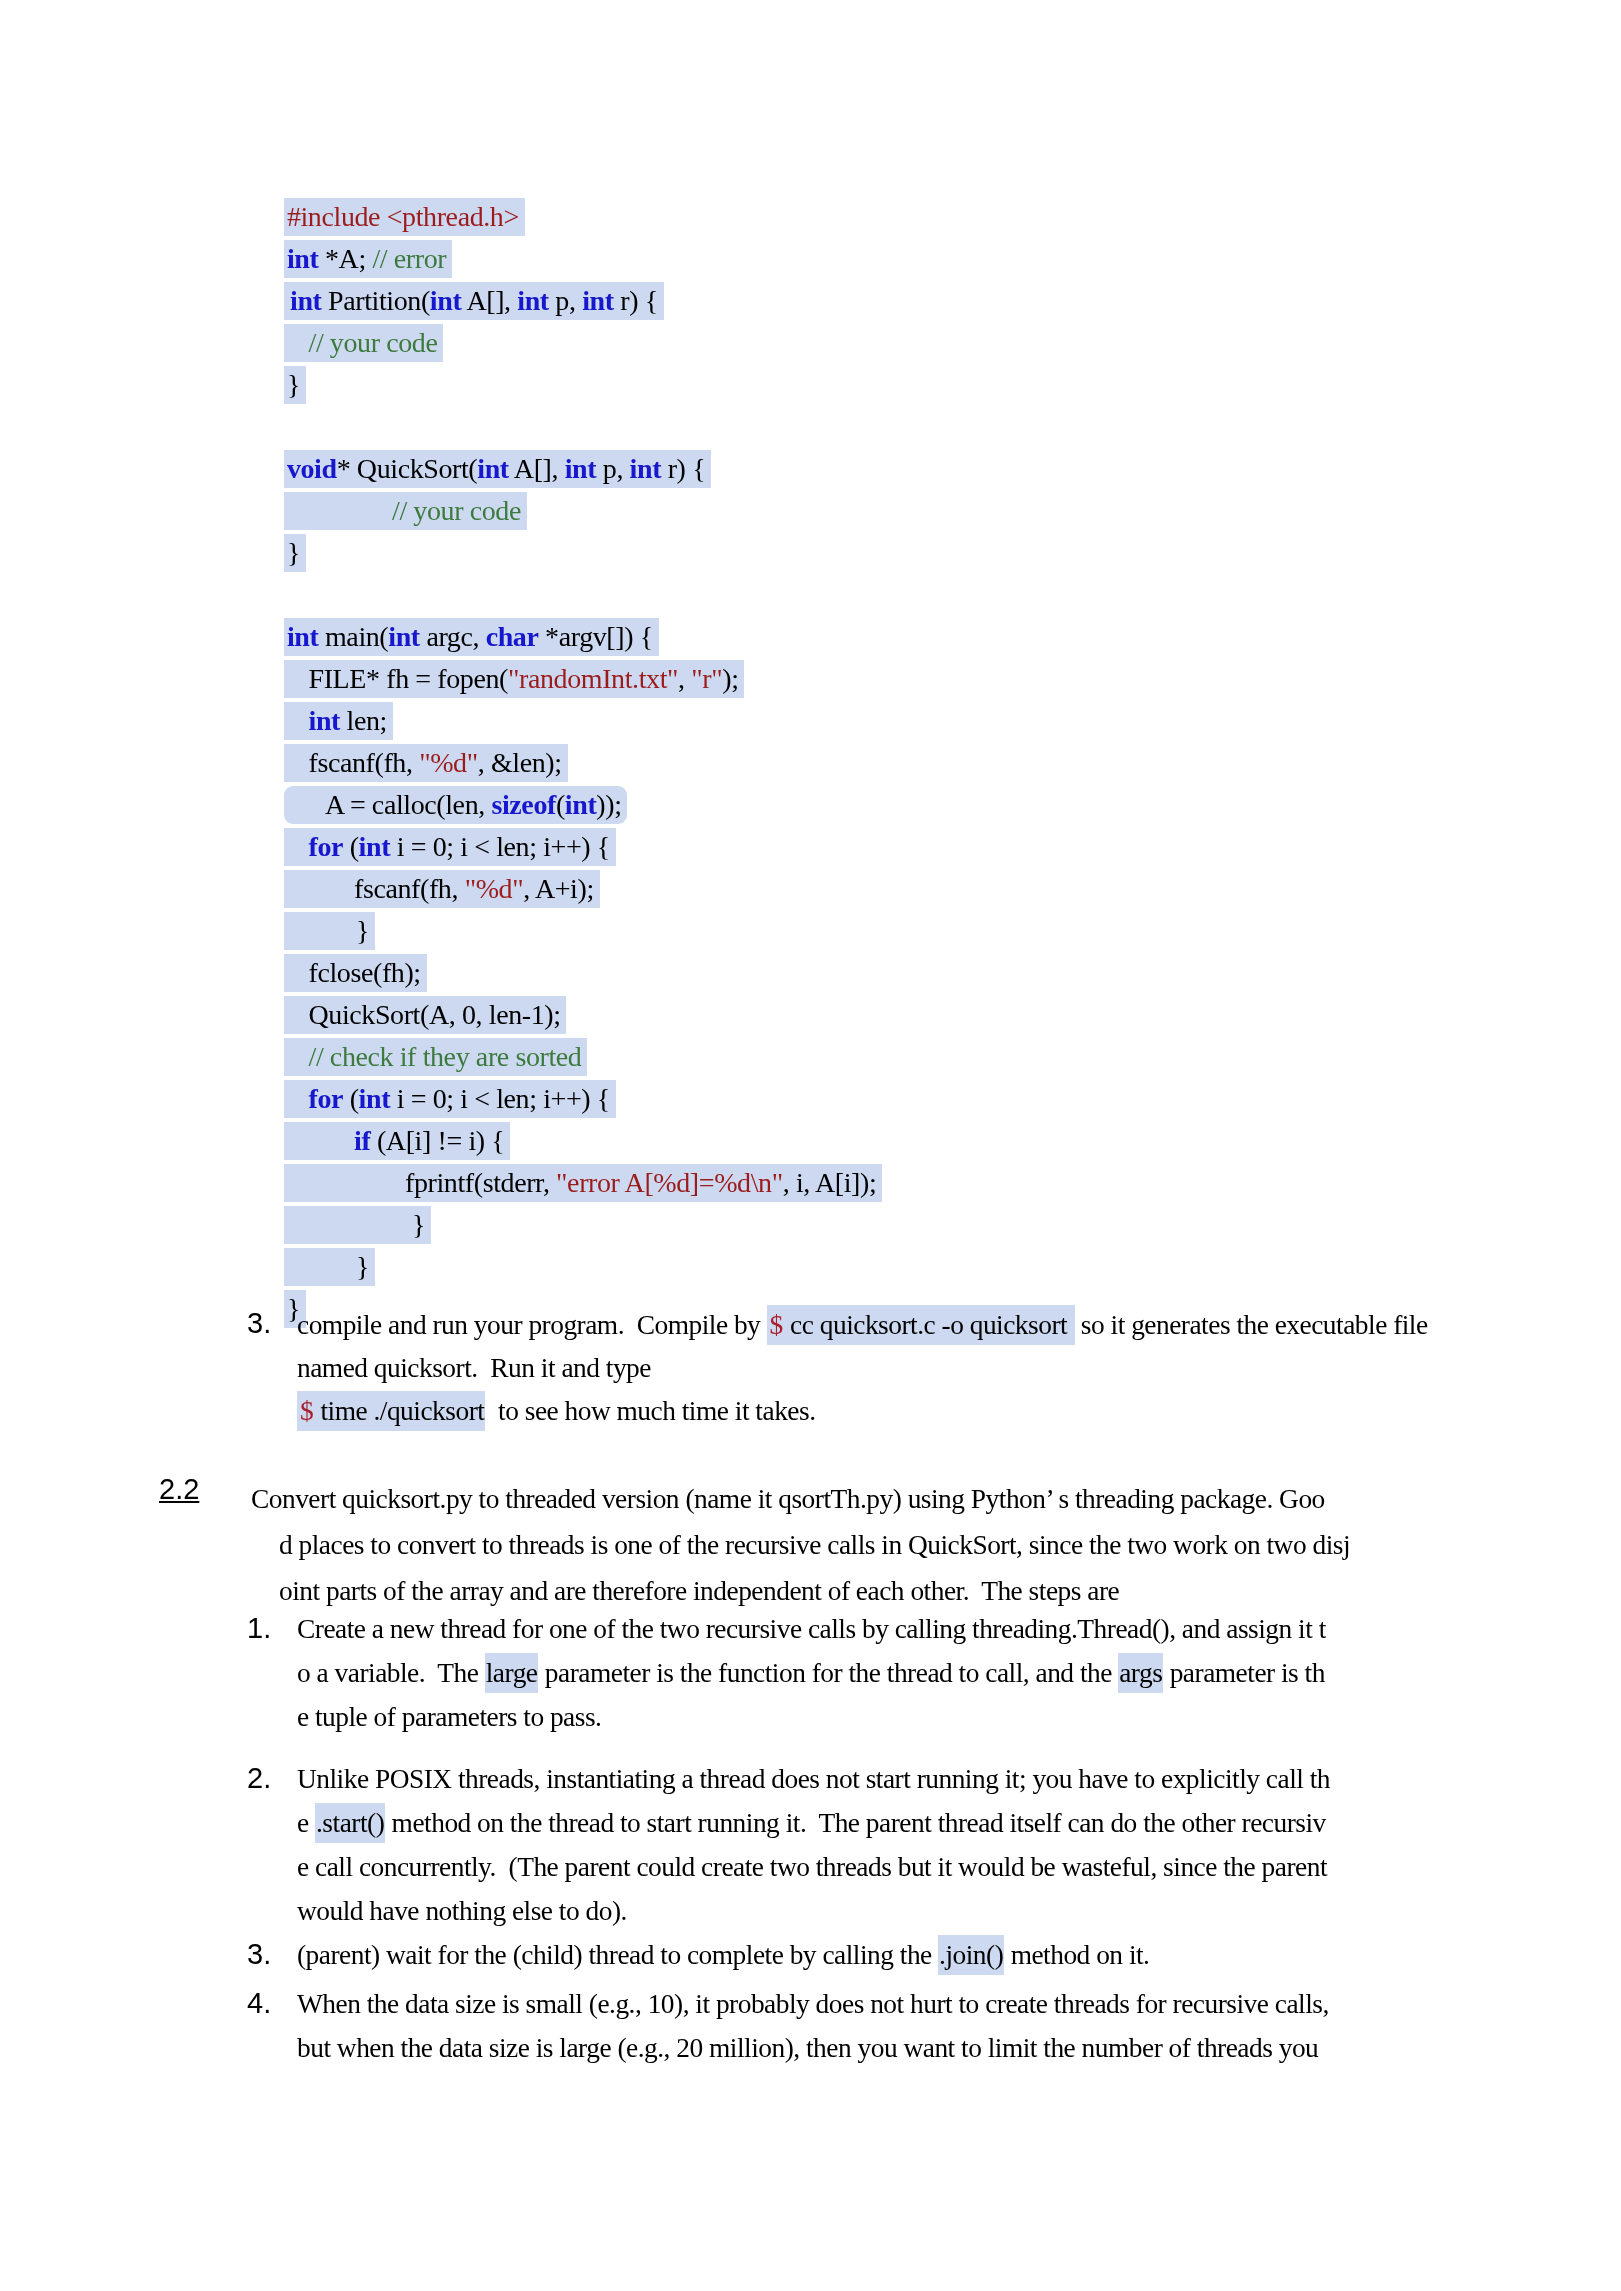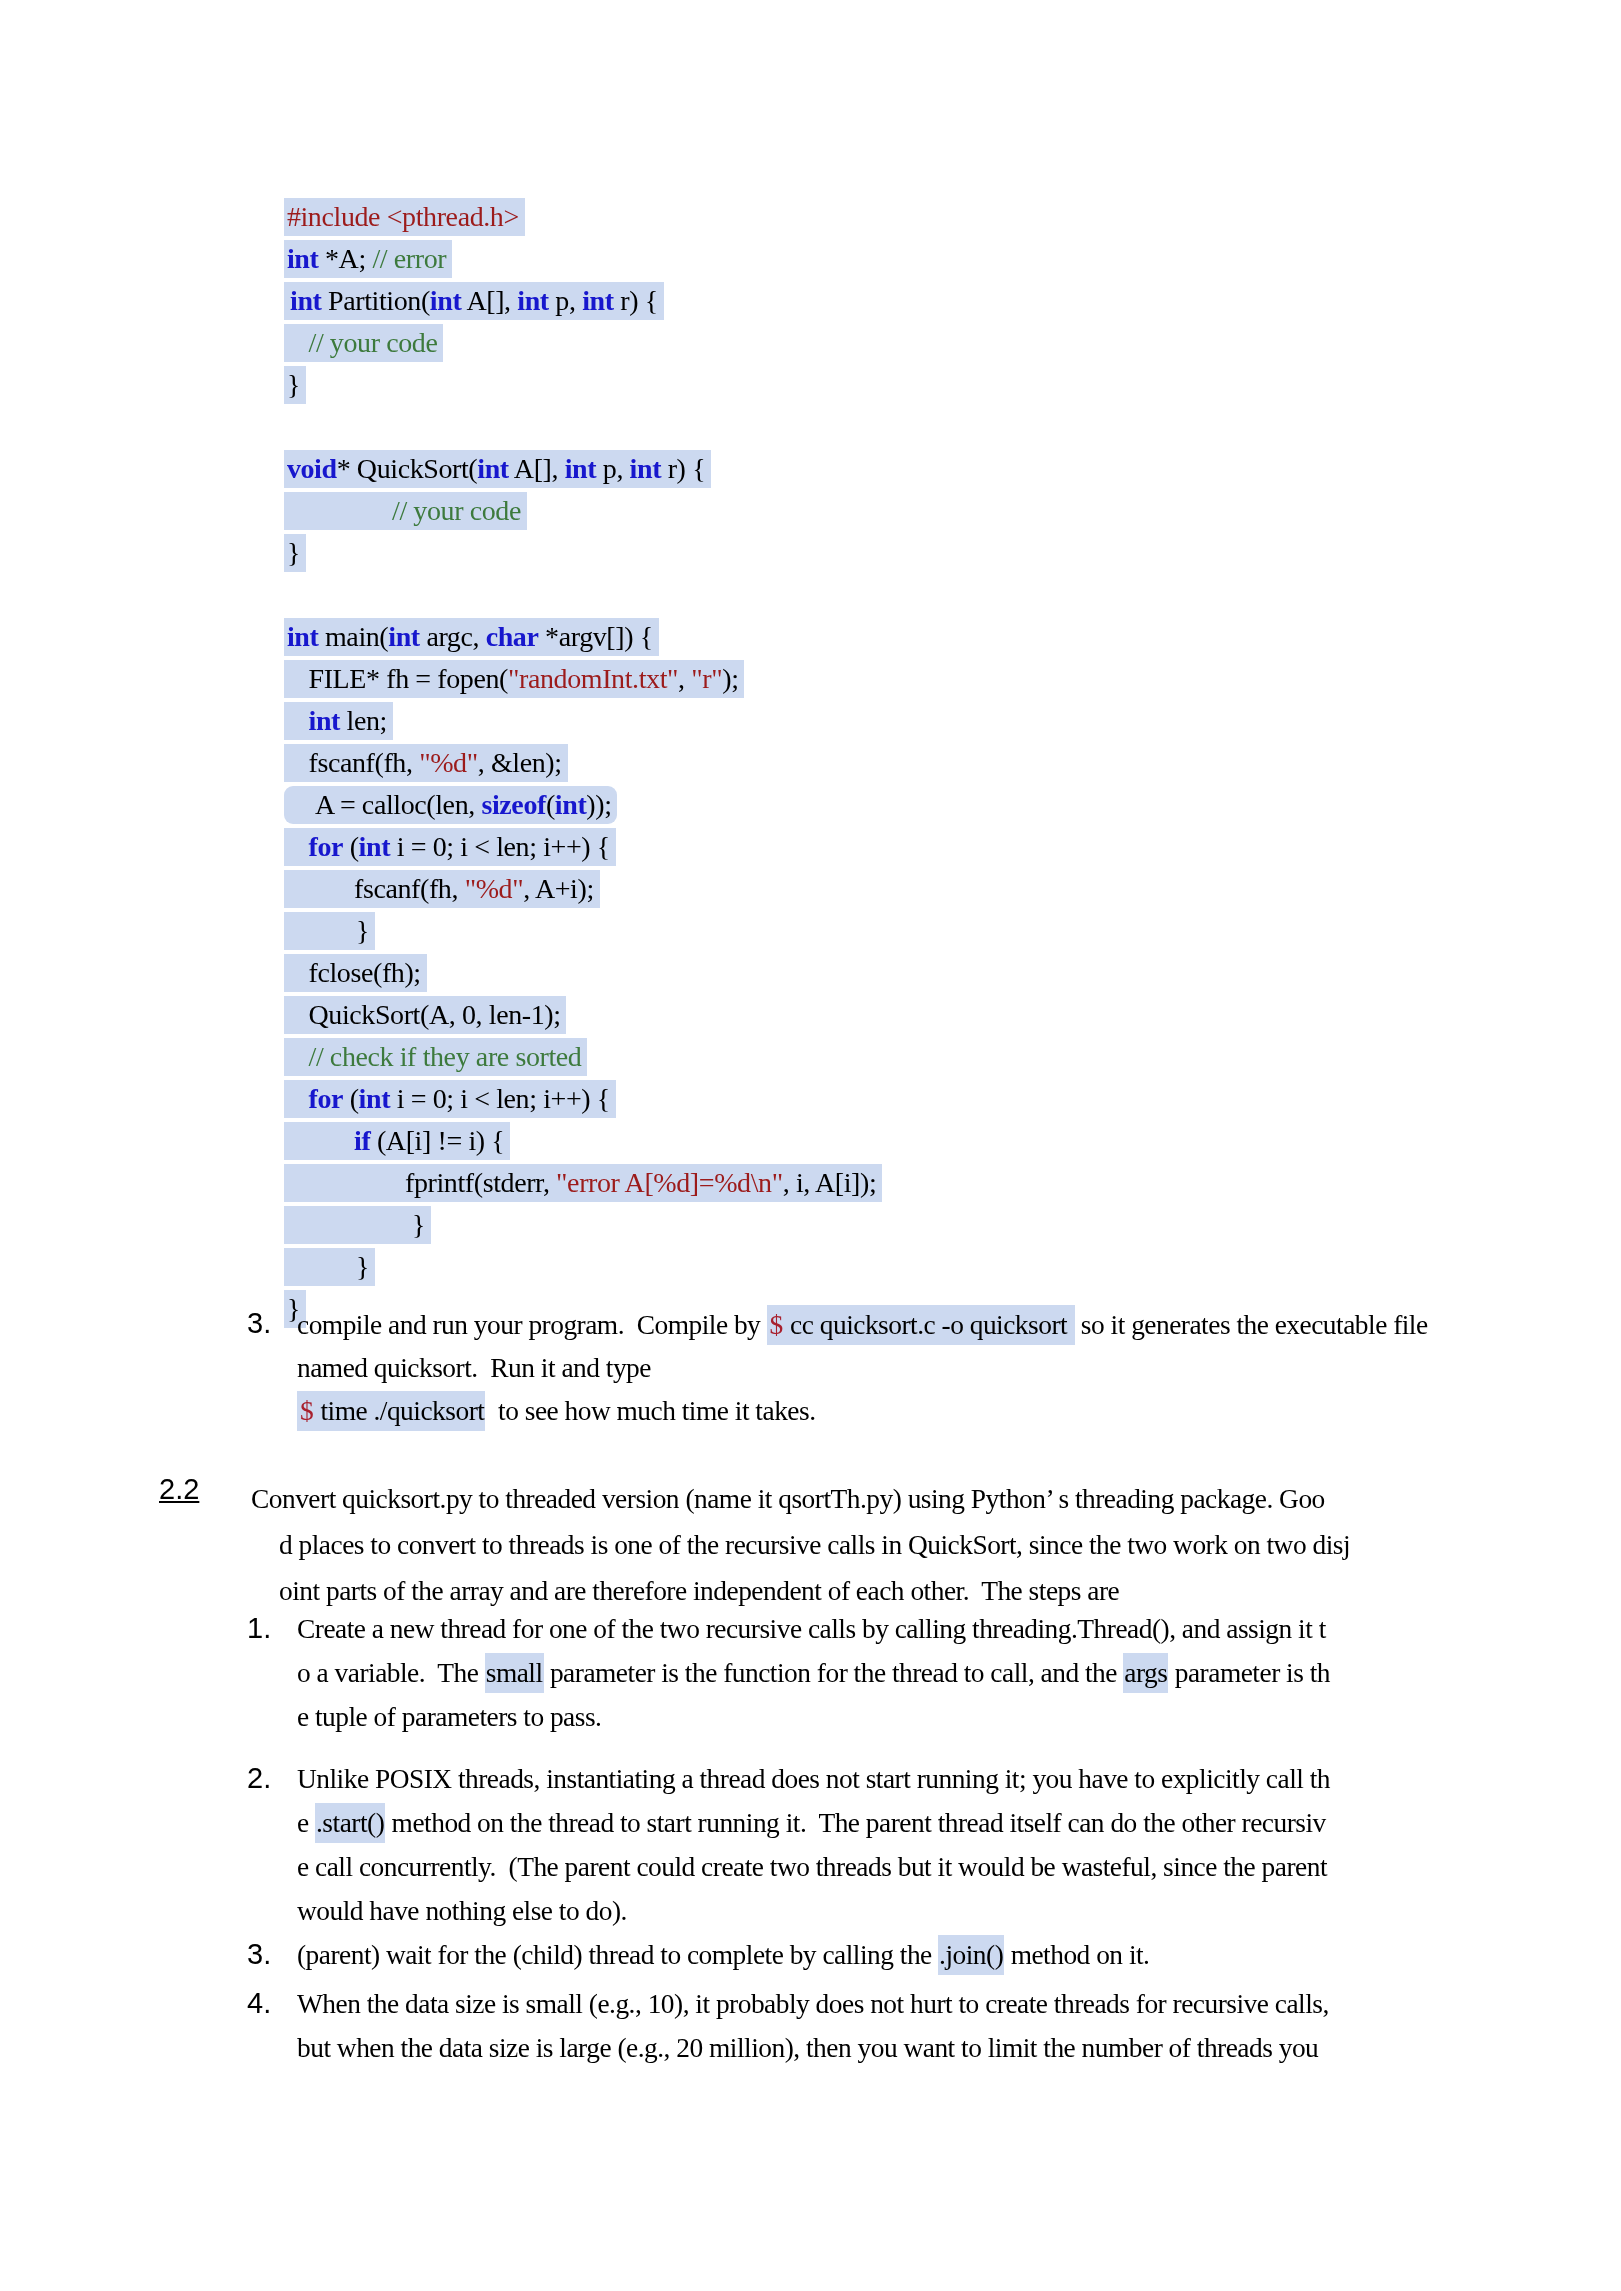--- a/index.html
+++ b/index.html
@@ -84,21 +84,21 @@
       <div class="code-line"><span class="hl" style="padding-left: 2.9px;"><span class="t ">}</span></span></div>
       <div class="code-line"></div>
       <div class="code-line"><span class="hl" style="padding-left: 2.9px;"><span class="t kw">void</span><span class="t ">* QuickSort(</span><span class="t kwu">int</span><span class="t "> A[], </span><span class="t kwu">int</span><span class="t "> p, </span><span class="t kwu">int</span><span class="t "> r) {</span></span></div>
       <div class="code-line"><span class="hl" style="padding-left: 108px;"><span class="t com">// your code</span></span></div>
       <div class="code-line"><span class="hl" style="padding-left: 2.9px;"><span class="t ">}</span></span></div>
       <div class="code-line"></div>
       <div class="code-line"><span class="hl" style="padding-left: 2.9px;"><span class="t kwu">int</span><span class="t "> main(</span><span class="t kwu">int</span><span class="t "> argc, </span><span class="t kwu">char</span><span class="t "> *argv[]) {</span></span></div>
       <div class="code-line"><span class="hl" style="padding-left: 24.5px;"><span class="t ">FILE* fh = fopen(</span><span class="t str">"randomInt.txt"</span><span class="t ">, </span><span class="t str">"r"</span><span class="t ">);</span></span></div>
       <div class="code-line"><span class="hl" style="padding-left: 24.5px;"><span class="t kwu">int</span><span class="t "> len;</span></span></div>
       <div class="code-line"><span class="hl" style="padding-left: 24.5px;"><span class="t ">fscanf(fh, </span><span class="t str">"%d"</span><span class="t ">, &amp;len);</span></span></div>
-      <div class="code-line"><span class="hl" style="padding-left: 31px; border-radius: 9px;"><span class="t ">A = calloc(len, </span><span class="t kw">sizeof</span><span class="t ">(</span><span class="t kwu">int</span><span class="t ">));</span></span></div>
+      <div class="code-line"><span class="hl" style="padding-left: 41px; border-radius: 9px;"><span class="t ">A = calloc(len, </span><span class="t kw">sizeof</span><span class="t ">(</span><span class="t kwu">int</span><span class="t ">));</span></span></div>
       <div class="code-line"><span class="hl" style="padding-left: 24.5px;"><span class="t kw">for</span><span class="t "> (</span><span class="t kwu">int</span><span class="t "> i = 0; i &lt; len; i++) {</span></span></div>
       <div class="code-line"><span class="hl" style="padding-left: 70px;"><span class="t ">fscanf(fh, </span><span class="t str">"%d"</span><span class="t ">, A+i);</span></span></div>
       <div class="code-line"><span class="hl" style="padding-left: 72px;"><span class="t ">}</span></span></div>
       <div class="code-line"><span class="hl" style="padding-left: 24.5px;"><span class="t ">fclose(fh);</span></span></div>
       <div class="code-line"><span class="hl" style="padding-left: 24.5px; text-align: right;"><span class="t ">QuickSort(A, 0, len-1);</span></span></div>
       <div class="code-line"><span class="hl" style="padding-left: 24.5px;"><span class="t com">// check if they are sorted</span></span></div>
       <div class="code-line"><span class="hl" style="padding-left: 24.5px;"><span class="t kw">for</span><span class="t "> (</span><span class="t kwu">int</span><span class="t "> i = 0; i &lt; len; i++) {</span></span></div>
       <div class="code-line"><span class="hl" style="padding-left: 70px;"><span class="t kw">if</span><span class="t "> (A[i] != i) {</span></span></div>
       <div class="code-line"><span class="hl" style="padding-left: 121px;"><span class="t ">fprintf(stderr, </span><span class="t str">"error A[%d]=%d\n"</span><span class="t ">, i, A[i]);</span></span></div>
       <div class="code-line"><span class="hl" style="padding-left: 128px;"><span class="t ">}</span></span></div>
@@ -122,21 +122,21 @@
         <div class="pline"><span class="t ">d places to convert to threads is one of the recursive calls in QuickSort, since the two work on two disj</span></div>
         <div class="pline"><span class="t ">oint parts of the array and are therefore independent of each other.  The steps are</span></div>
       </div>
   </div>
 
   <div id="steps">
       <div class="blk step step-0">
         <span class="num">1.</span>
         <div class="lines">
           <div class="pline"><span class="t ">Create a new thread for one of the two recursive calls by calling threading.Thread(), and assign it t</span></div>
-          <div class="pline"><span class="t ">o a variable.  The </span><span class="t bhl">small</span><span class="t "> parameter is the function for the thread to call, and the </span><span class="t bhl">args</span><span class="t "> parameter is th</span></div>
+          <div class="pline"><span class="t ">o a variable.  The </span><span class="t bhl">large</span><span class="t "> parameter is the function for the thread to call, and the </span><span class="t bhl">args</span><span class="t "> parameter is th</span></div>
           <div class="pline"><span class="t ">e tuple of parameters to pass.</span></div>
         </div>
       </div>
       <div class="blk step step-1">
         <span class="num">2.</span>
         <div class="lines">
           <div class="pline"><span class="t ">Unlike POSIX threads, instantiating a thread does not start running it; you have to explicitly call th</span></div>
           <div class="pline"><span class="t ">e </span><span class="t bhl">.start()</span><span class="t "> method on the thread to start running it.  The parent thread itself can do the other recursiv</span></div>
           <div class="pline"><span class="t ">e call concurrently.  (The parent could create two threads but it would be wasteful, since the parent</span></div>
           <div class="pline"><span class="t ">would have nothing else to do).</span></div>

